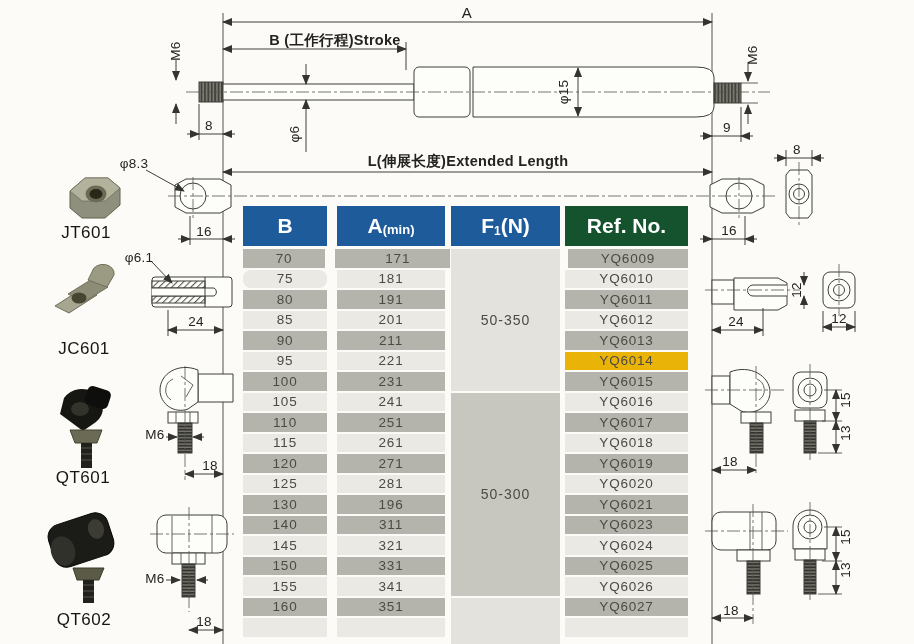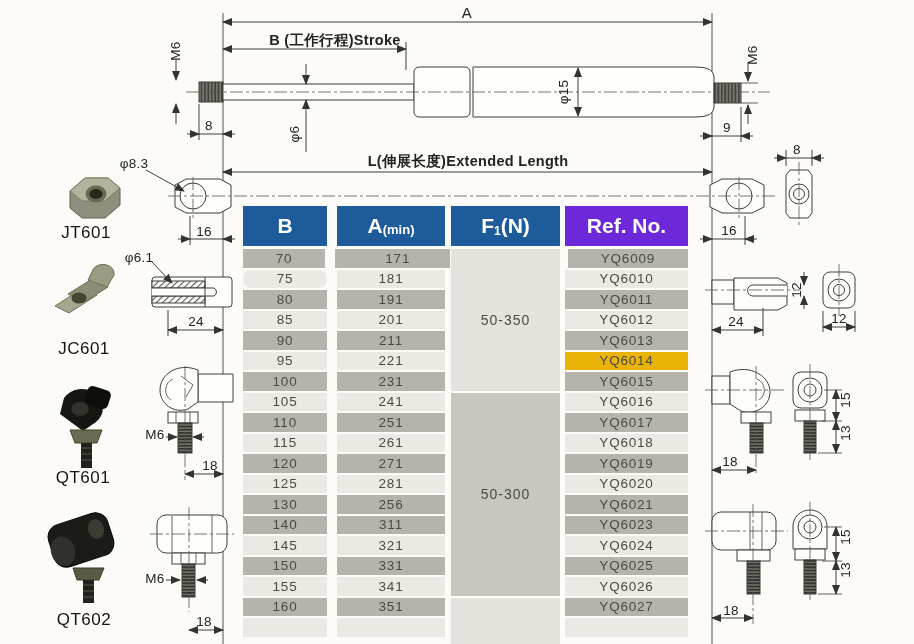--- a/index.html
+++ b/index.html
@@ -311,21 +311,21 @@
       </div>
       <div class="hcell c1" style="background: rgb(30, 91, 155);">
         <span>A</span>
           <span class="hsub">(min)</span>
       </div>
       <div class="hcell c2" style="background: rgb(30, 91, 155);">
         <span>F</span>
           <span class="fsub">1</span>
           <span>(N)</span>
       </div>
-      <div class="hcell c3" style="background: #6d28d9; text-align: center;">Ref. No.</div>
+      <div class="hcell c3" style="background: #14532d; text-align: center;">Ref. No.</div>
     </div>
     <div class="tbody">
         <div class="trow">
           <div class="tcell c0" style="background: rgb(180, 180, 172);">70</div>
           <div class="tcell c1" style="background: rgb(180, 180, 172); padding-left: 10px;">171</div>
           <div class="tcell c2"></div>
           <div class="tcell c3" style="background: rgb(180, 180, 172);">YQ6009</div>
         </div>
         <div class="trow">
           <div class="tcell c0" style="background: rgb(235, 233, 228); border-radius: 8px;">75</div>
@@ -388,21 +388,21 @@
           <div class="tcell c3" style="background: rgb(180, 180, 172);">YQ6019</div>
         </div>
         <div class="trow">
           <div class="tcell c0" style="background: rgb(235, 233, 228);">125</div>
           <div class="tcell c1" style="background: rgb(235, 233, 228);">281</div>
           <div class="tcell c2"></div>
           <div class="tcell c3" style="background: rgb(235, 233, 228);">YQ6020</div>
         </div>
         <div class="trow">
           <div class="tcell c0" style="background: rgb(180, 180, 172);">130</div>
-          <div class="tcell c1" style="background: rgb(180, 180, 172);">256</div>
+          <div class="tcell c1" style="background: rgb(180, 180, 172);">196</div>
           <div class="tcell c2"></div>
           <div class="tcell c3" style="background: rgb(180, 180, 172);">YQ6021</div>
         </div>
         <div class="trow">
           <div class="tcell c0" style="background: rgb(180, 180, 172);">140</div>
           <div class="tcell c1" style="background: rgb(180, 180, 172);">311</div>
           <div class="tcell c2"></div>
           <div class="tcell c3" style="background: rgb(180, 180, 172);">YQ6023</div>
         </div>
         <div class="trow">

